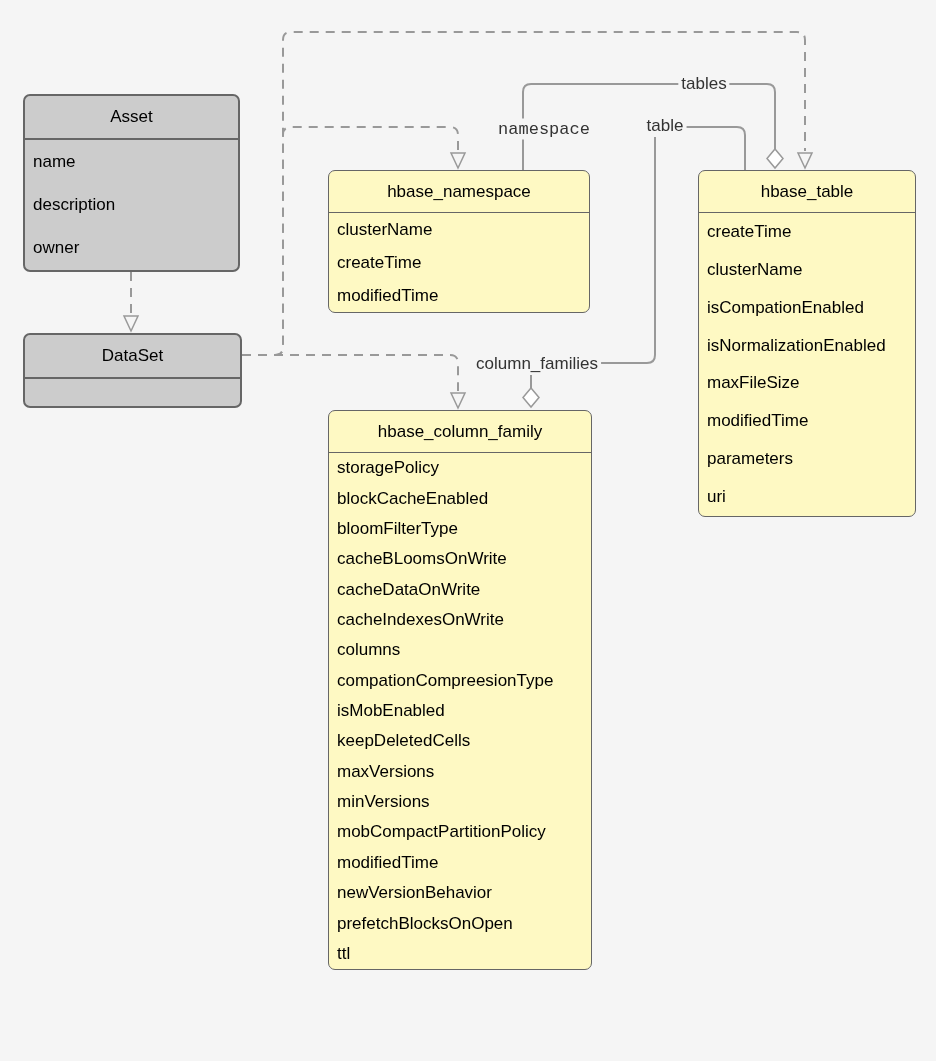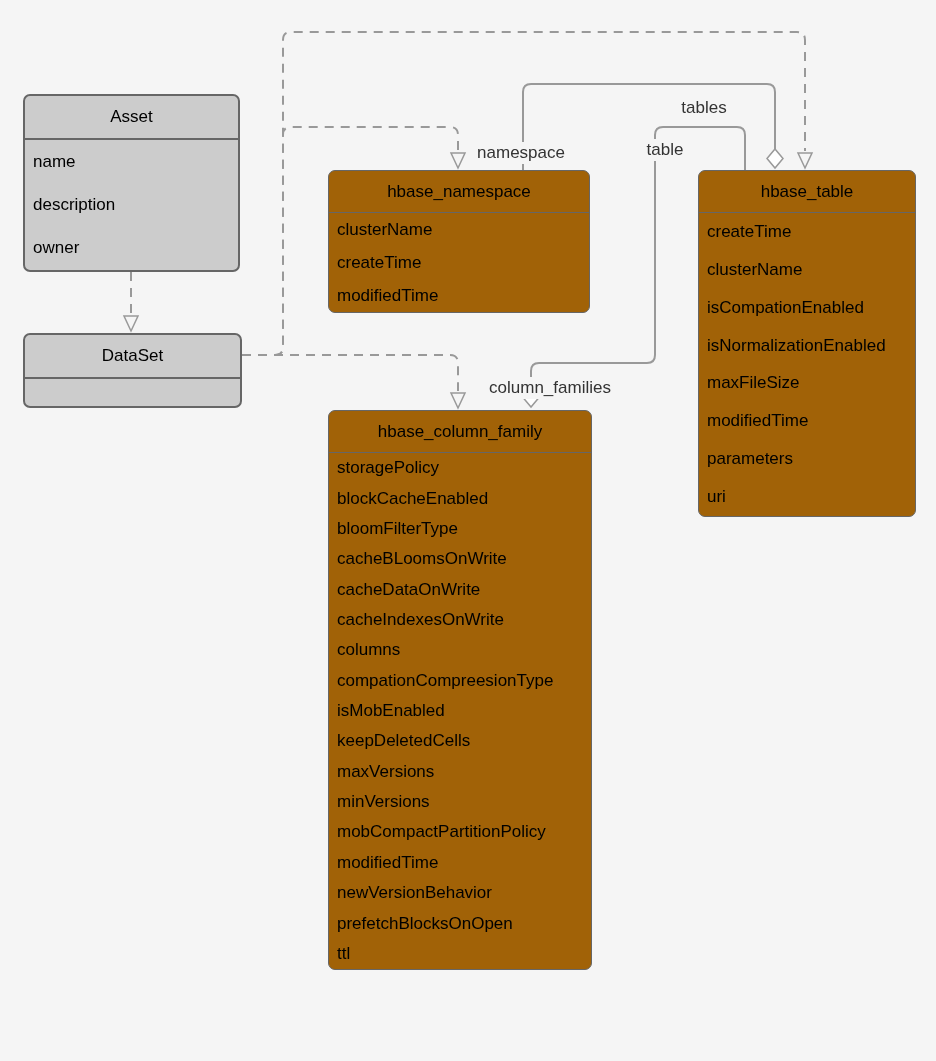--- a/index.html
+++ b/index.html
@@ -14,21 +14,21 @@
     position: absolute; left: 0; top: 0; z-index: 1;
   }
   .entity {
     position: absolute;
     box-sizing: border-box;
     border: 2px solid #666666;
     border-radius: 7px;
     display: flex;
     flex-direction: column;
     z-index: 2;
-    background: #a16207;
+    background: #fef9c3;
   }
   .entity.gray { background: #cccccc; }
   .entity.white { border-width: 1.5px; }
   .entity-title {
     flex: 0 0 auto;
     height: 42px;
     display: flex;
     align-items: center;
     justify-content: center;
     font-size: 17px;
@@ -53,21 +53,20 @@
   .empty-compartment { flex: 1 1 auto; }
   .edge-label {
     position: absolute;
     z-index: 3;
     background: #f5f5f5;
     color: #333333;
     font-size: 17px;
     padding: 1px 3px;
     white-space: nowrap;
     transform: translate(-50%, -50%);
-    margin-top: 24px;
   }
 </style>
 </head>
 <body>
 
 <svg id="edges" width="936" height="1061" viewBox="0 0 936 1061">
 
   <path d="M 523 170 L 523 92 Q 523 84 531 84 L 767 84 Q 775 84 775 92 L 775 149" fill="none" stroke="#999999" stroke-width="2"></path>
   <polygon points="775,149 783,158.5 775,168 767,158.5" fill="#ffffff" stroke="#999999" stroke-width="1.5"></polygon>
 
@@ -140,16 +139,16 @@
     <div class="field">maxVersions</div>
     <div class="field">minVersions</div>
     <div class="field">mobCompactPartitionPolicy</div>
     <div class="field">modifiedTime</div>
     <div class="field">newVersionBehavior</div>
     <div class="field">prefetchBlocksOnOpen</div>
     <div class="field">ttl</div>
   </div>
 </div>
 
-<div class="edge-label" style="left:521px; top:129px;">namespace</div>
+<div class="edge-label" style="left:544px; top:129px;font-family:Liberation Mono, monospace;">namespace</div>
 <div class="edge-label" style="left:704px; top:84px;">tables</div>
 <div class="edge-label" style="left:665px; top:126px;text-align:center;">table</div>
-<div class="edge-label" style="left:550px; top:364px;">column_families</div>
+<div class="edge-label" style="left:537px; top:364px;">column_families</div>
 
 </body></html>

